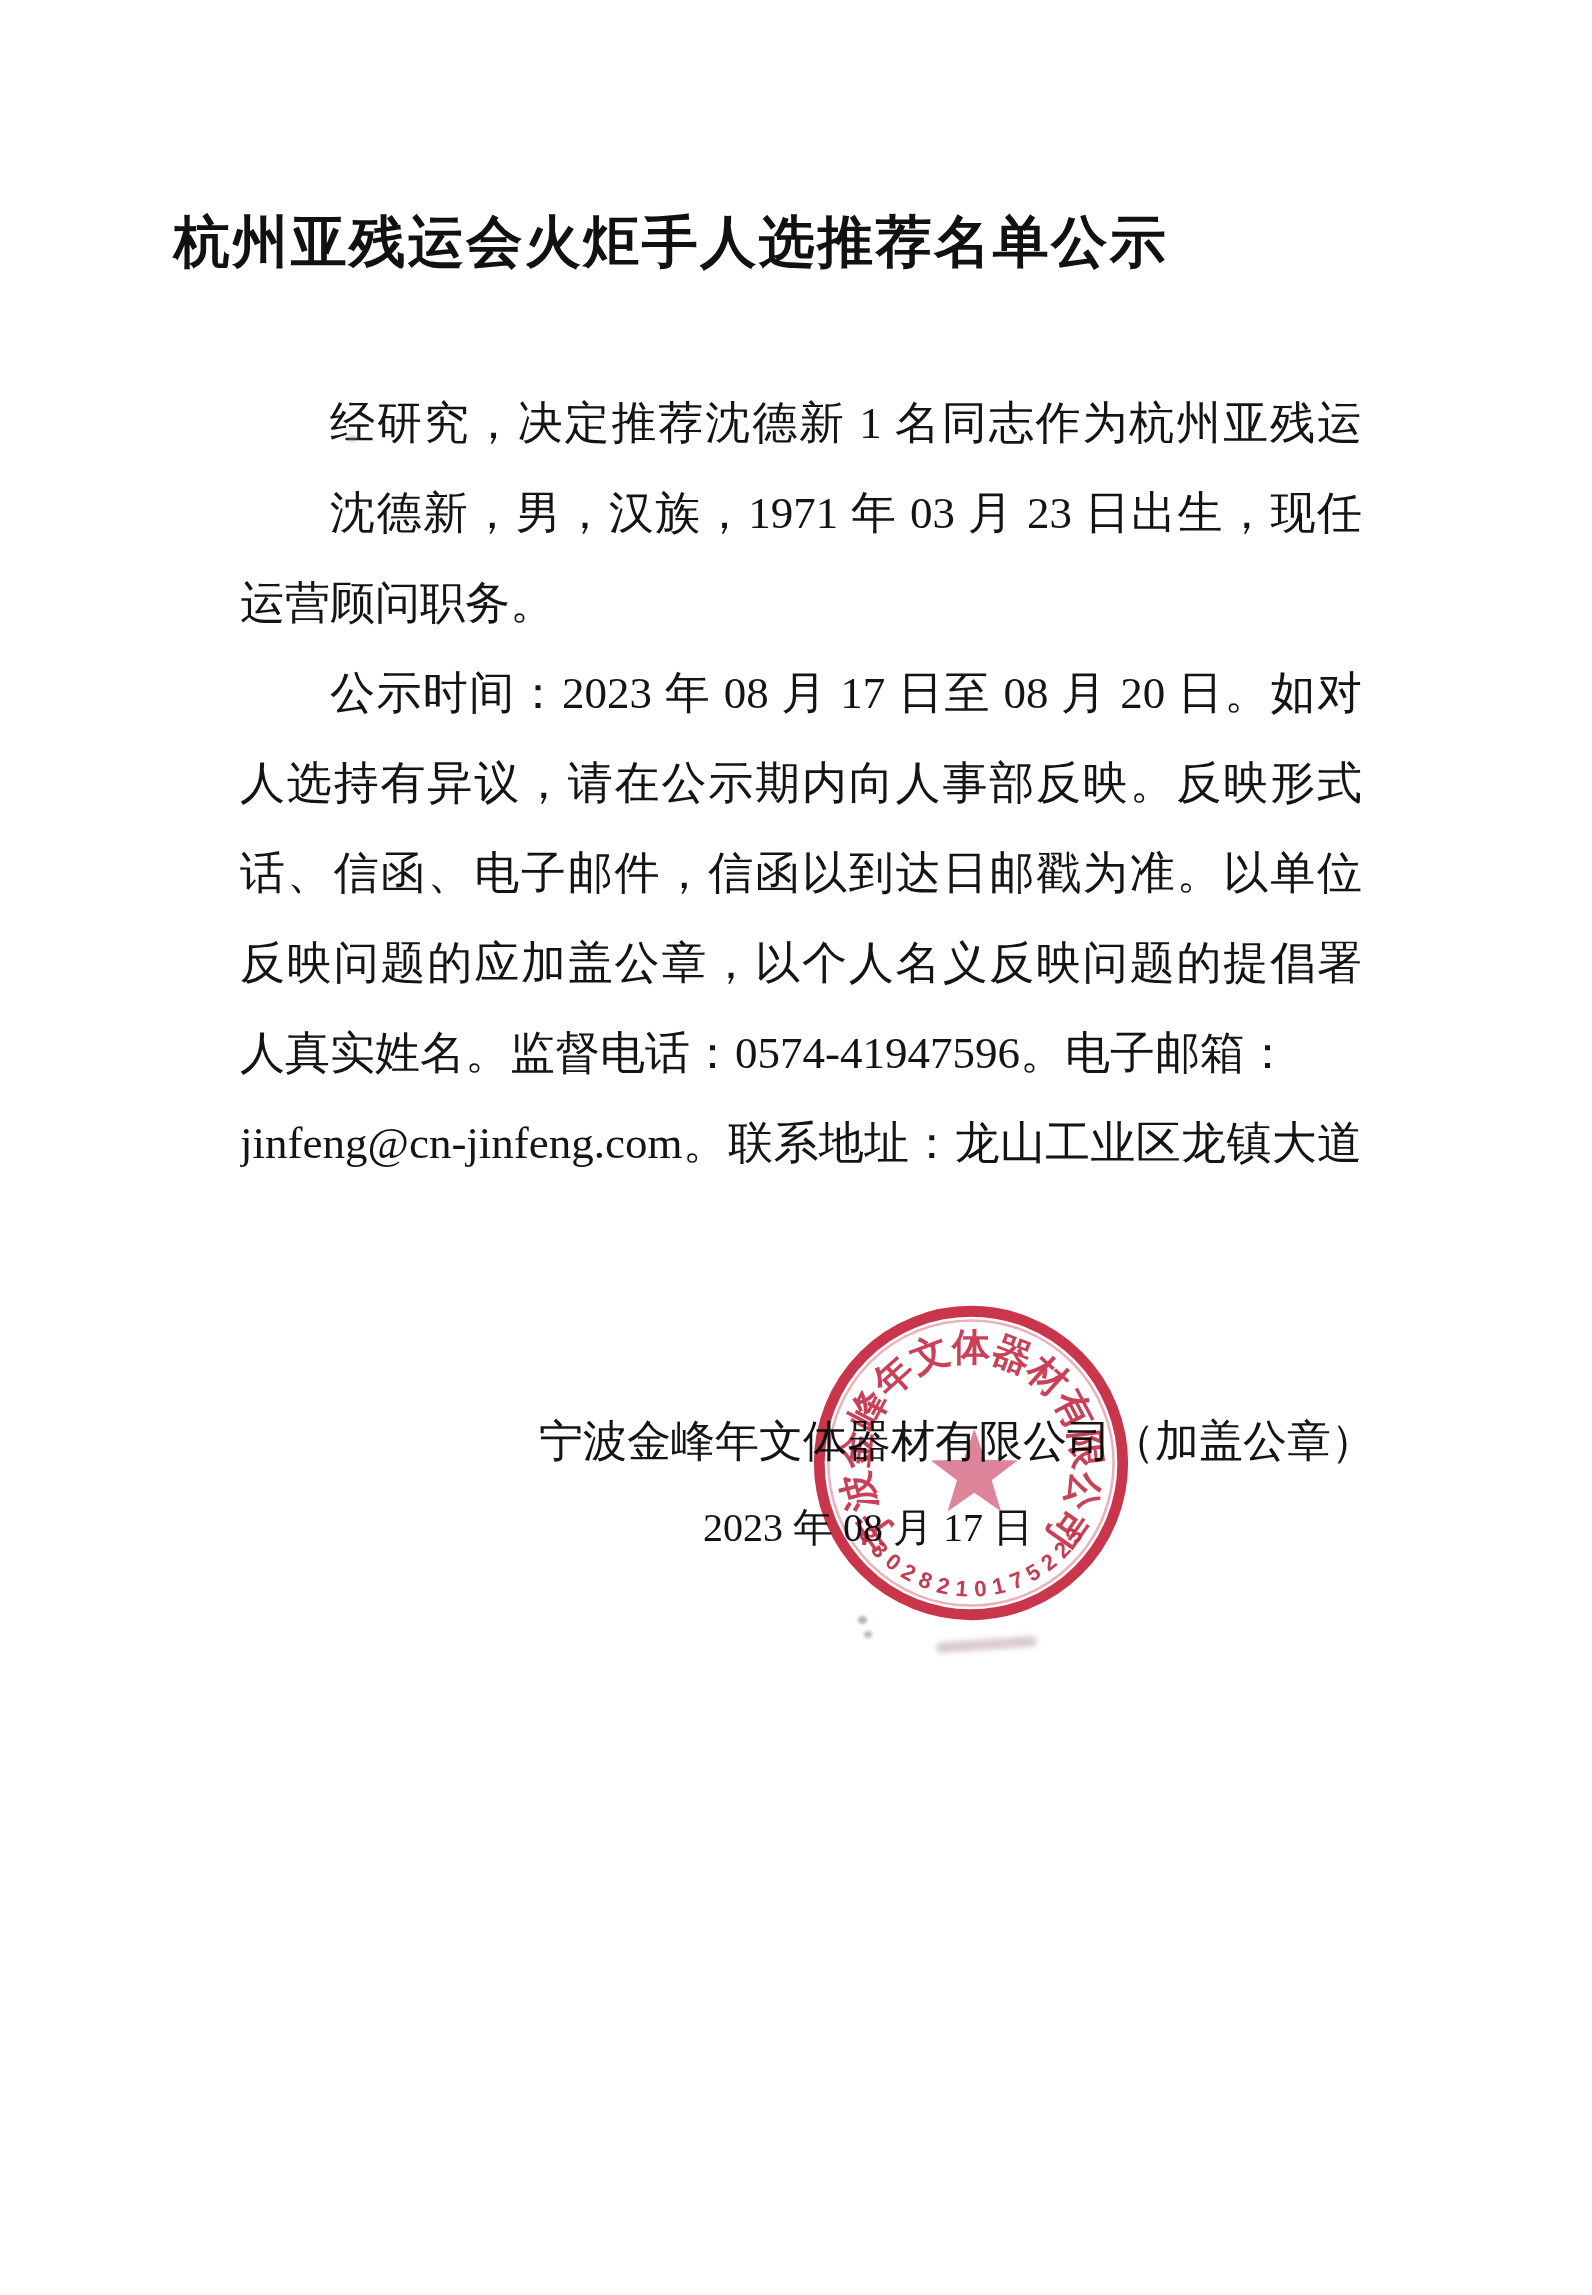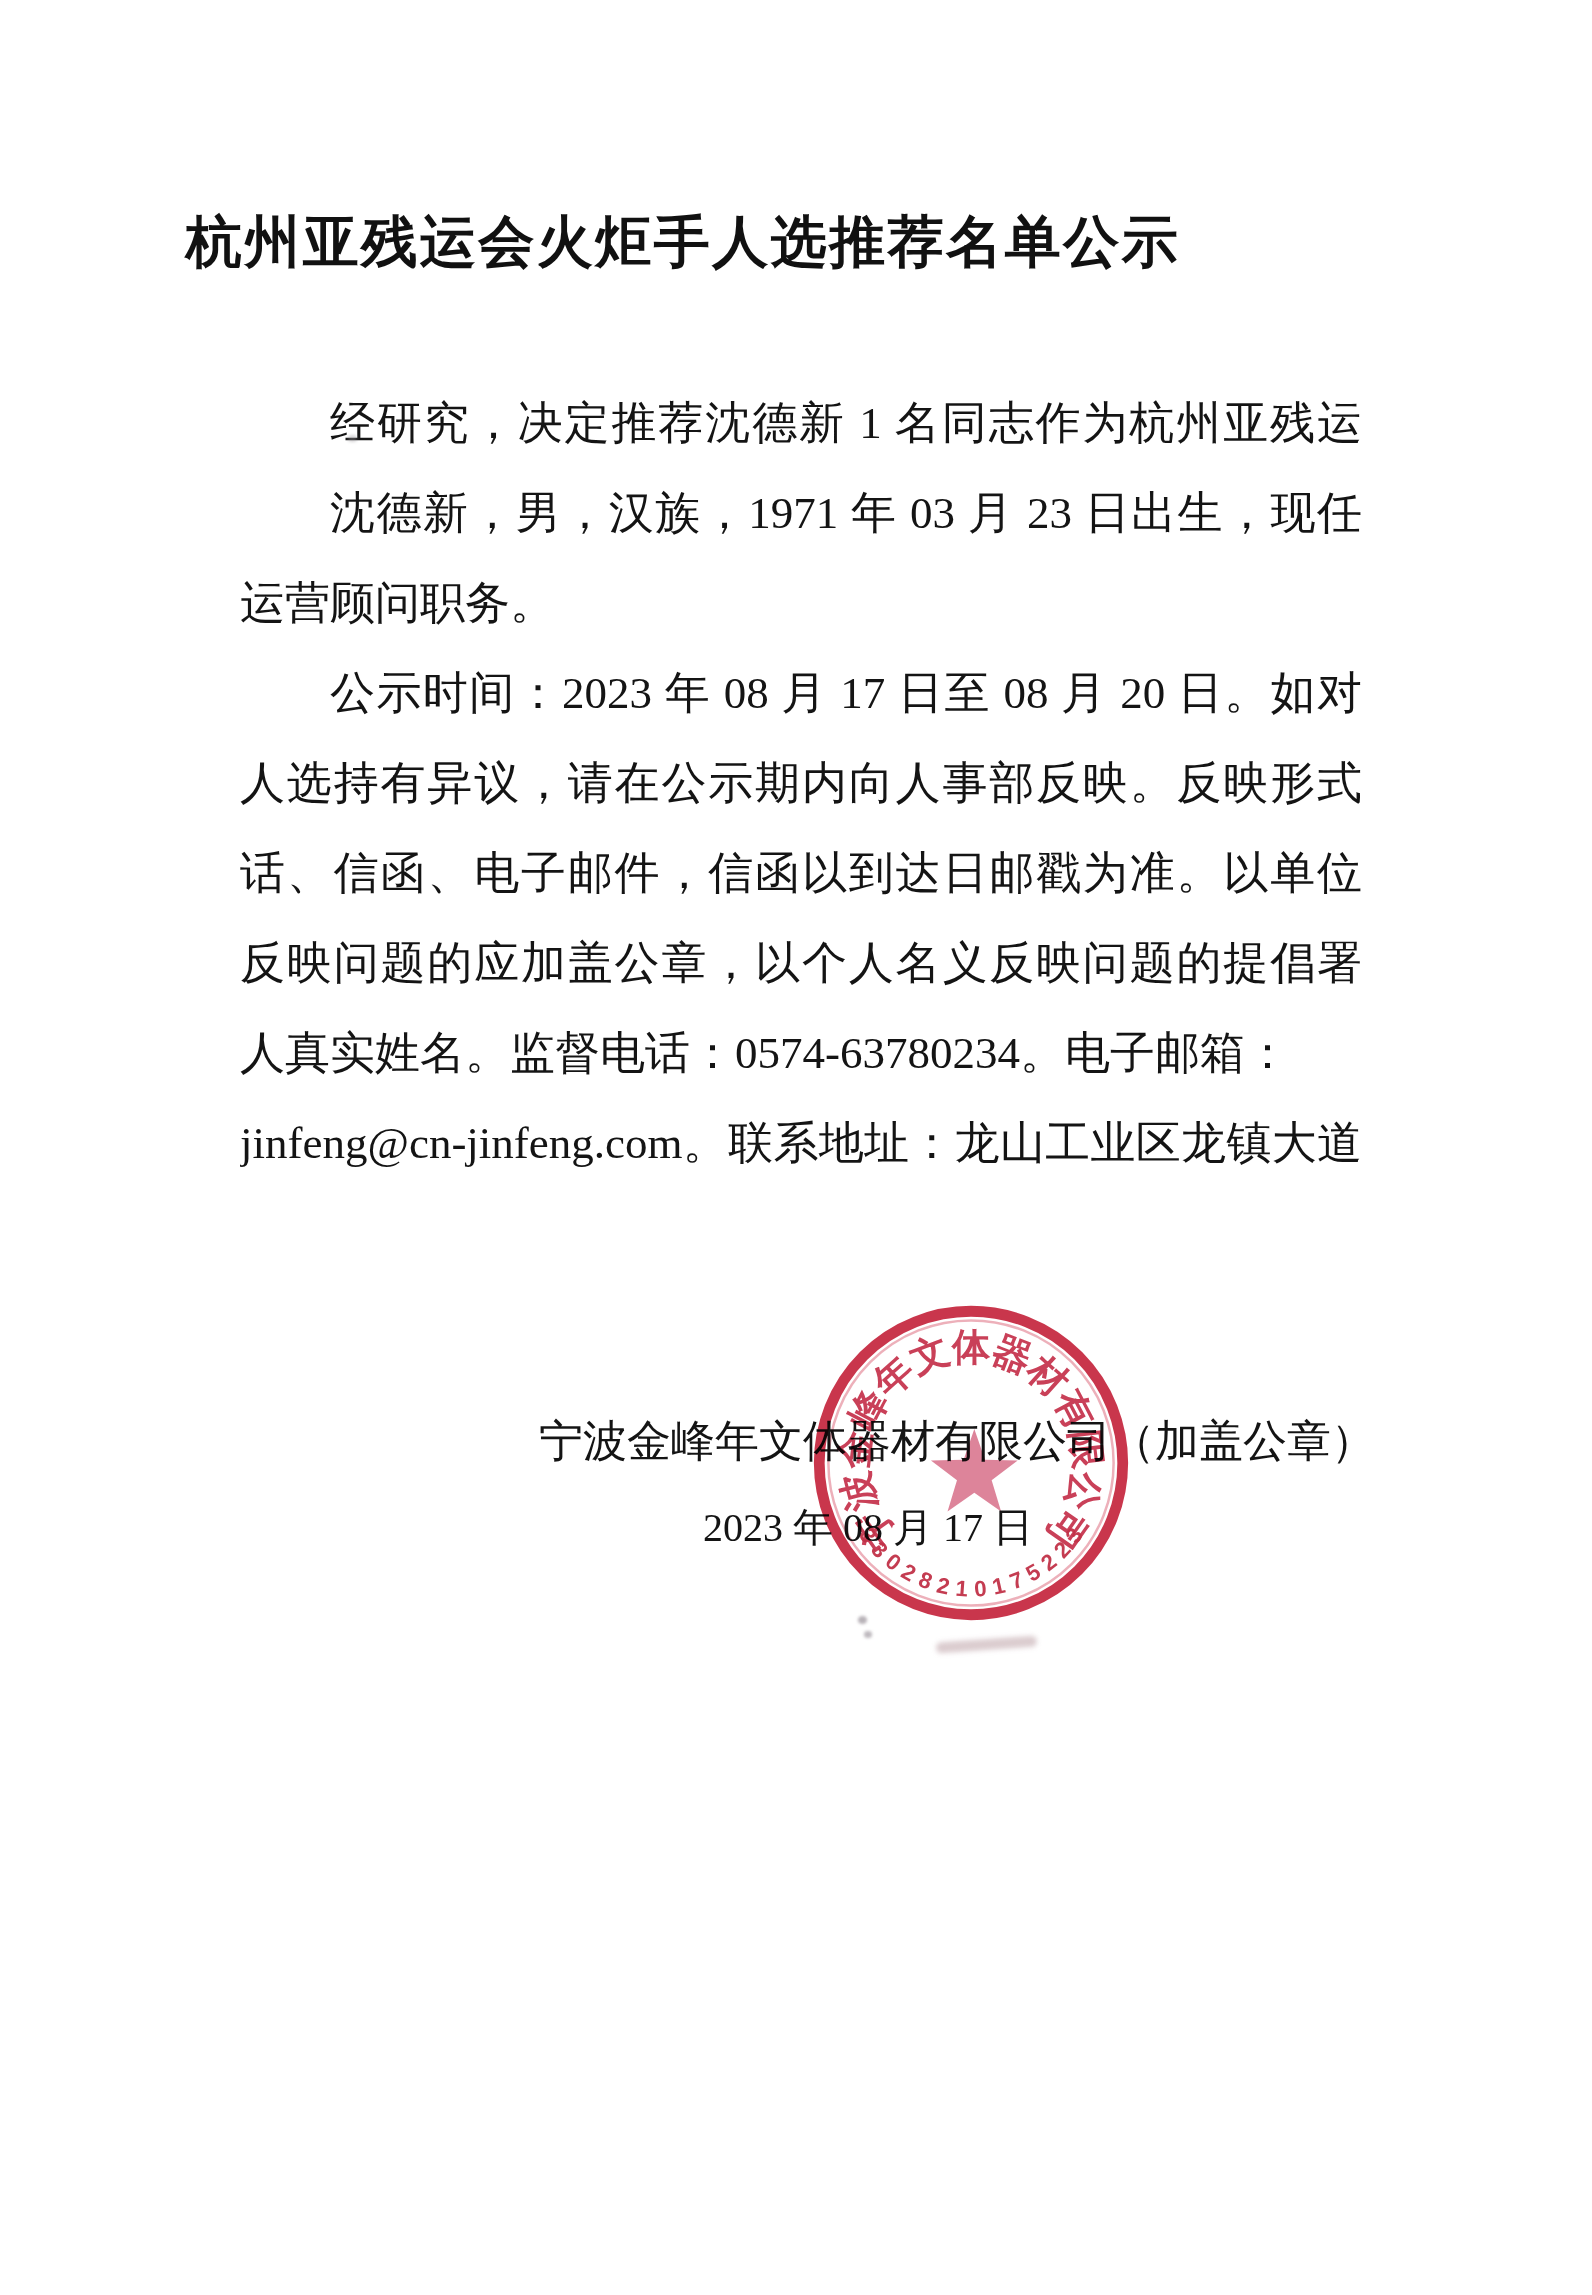--- a/index.html
+++ b/index.html
@@ -8,21 +8,21 @@
     background: #ffffff;
     font-family: "Liberation Serif", "DejaVu Serif", serif;
     color: #151515;
     position: relative;
     overflow: hidden;
   }
   .page { position: absolute; left: 0; top: 0; width: 1593px; height: 2295px; }
 
   .doc-title {
     position: absolute;
-    left: 16px; top: 207px; width: 1334px;
+    left: 4px; top: 207px; width: 1334px;
     text-align: center;
     font-size: 56px;
     font-weight: bold;
     letter-spacing: 2.5px;
     line-height: 70px;
     color: #111;
   }
 
   .doc-body {
     position: absolute;
@@ -103,21 +103,21 @@
   <div class="doc-title">杭州亚残运会火炬手人选推荐名单公示</div>
 
   <div class="doc-body">
     <div class="line full indent">经研究，决定推荐沈德新 1 名同志作为杭州亚残运火炬</div>
     <div class="line full indent">沈德新，男，汉族，1971 年 03 月 23 日出生，现任品牌</div>
     <div class="line">运营顾问职务。</div>
     <div class="line full indent">公示时间：2023 年 08 月 17 日至 08 月 20 日。如对公示</div>
     <div class="line full">人选持有异议，请在公示期内向人事部反映。反映形式为电</div>
     <div class="line full">话、信函、电子邮件，信函以到达日邮戳为准。以单位名义</div>
     <div class="line full">反映问题的应加盖公章，以个人名义反映问题的提倡署报本</div>
-    <div class="line">人真实姓名。监督电话：0574-63780234。电子邮箱：</div>
+    <div class="line">人真实姓名。监督电话：0574-41947596。电子邮箱：</div>
     <div class="line full">jinfeng@cn-jinfeng.com。联系地址：龙山工业区龙镇大道</div>
   </div>
 
   <div class="signature-line">宁波金峰年文体器材有限公司（加盖公章）</div>
 
   <div class="date-line">2023 年 08 月 17 日</div>
 
   <svg class="seal" id="seal-svg" viewBox="-240 -240 480 480">
     <circle class="seal-ring" r="183" stroke="#c5243c"></circle>
     <circle class="seal-ring-ghost" r="172"></circle>

